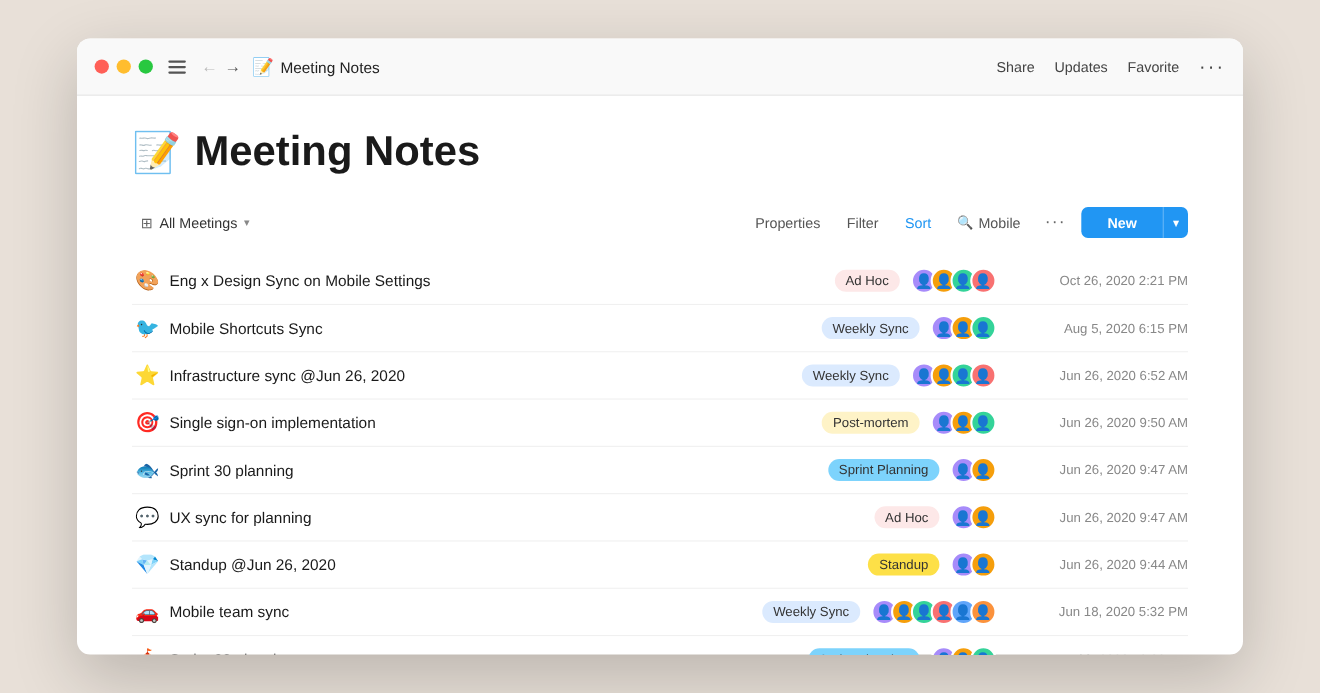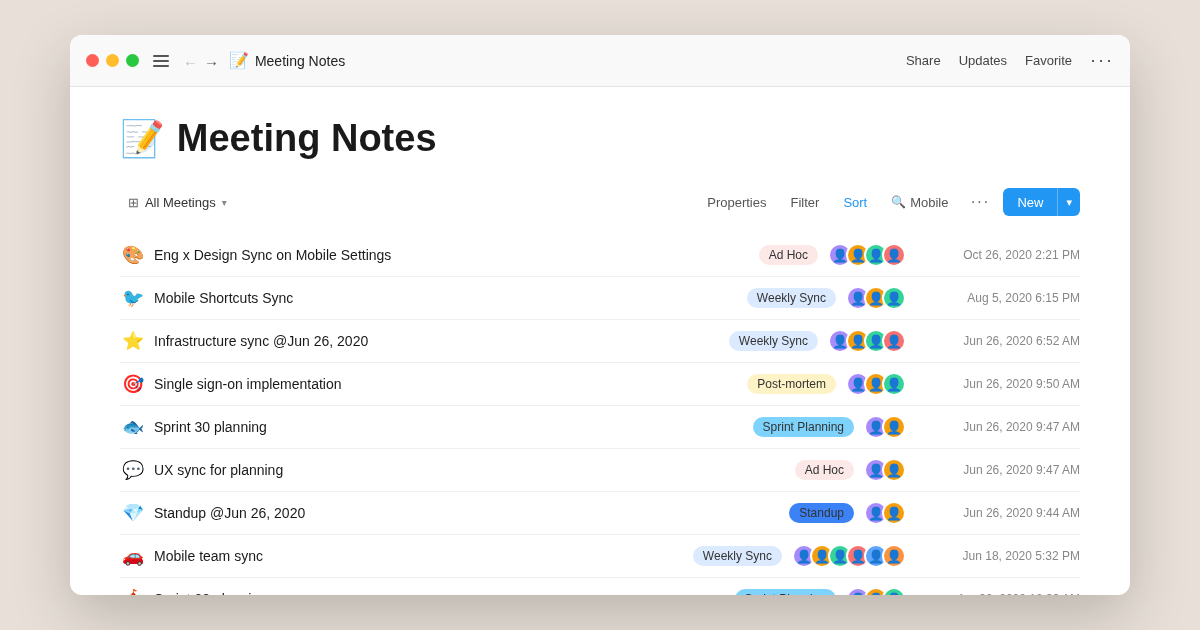--- a/index.html
+++ b/index.html
@@ -169,23 +169,23 @@
       display: flex;
       align-items: center;
       background: #2196f3;
       color: #fff;
       border: none;
       border-radius: 6px;
       overflow: hidden;
       cursor: pointer;
     }
     .new-btn-label {
-      padding: 6px 14px;
-      font-size: 13px;
-      font-weight: 400;
+      padding: 6px 24px;
+      font-size: 13px;
+      font-weight: 700;
     }
     .new-btn-divider {
       width: 1px;
       height: 28px;
       background: rgba(255,255,255,0.3);
     }
     .new-btn-caret {
       padding: 6px 8px;
       font-size: 11px;
     }
@@ -221,21 +221,21 @@
       font-size: 12px;
       font-weight: 400;
       margin-right: 10px;
       white-space: nowrap;
       flex-shrink: 0;
     }
     .tag-adhoc { background: #fde8e8; color: #333; }
     .tag-weekly { background: #dbeafe; color: #333; }
     .tag-postmortem { background: #fef3c7; color: #333; }
     .tag-sprint { background: #7dd3fc; color: #333; }
-    .tag-standup { background: #3b82f6; color: #333; }
+    .tag-standup { background: #fde047; color: #333; }
     .row-avatars {
       display: flex;
       margin-right: 14px;
       flex-shrink: 0;
     }
     .avatar {
       width: 24px;
       height: 24px;
       border-radius: 50%;
       background: #ddd;

